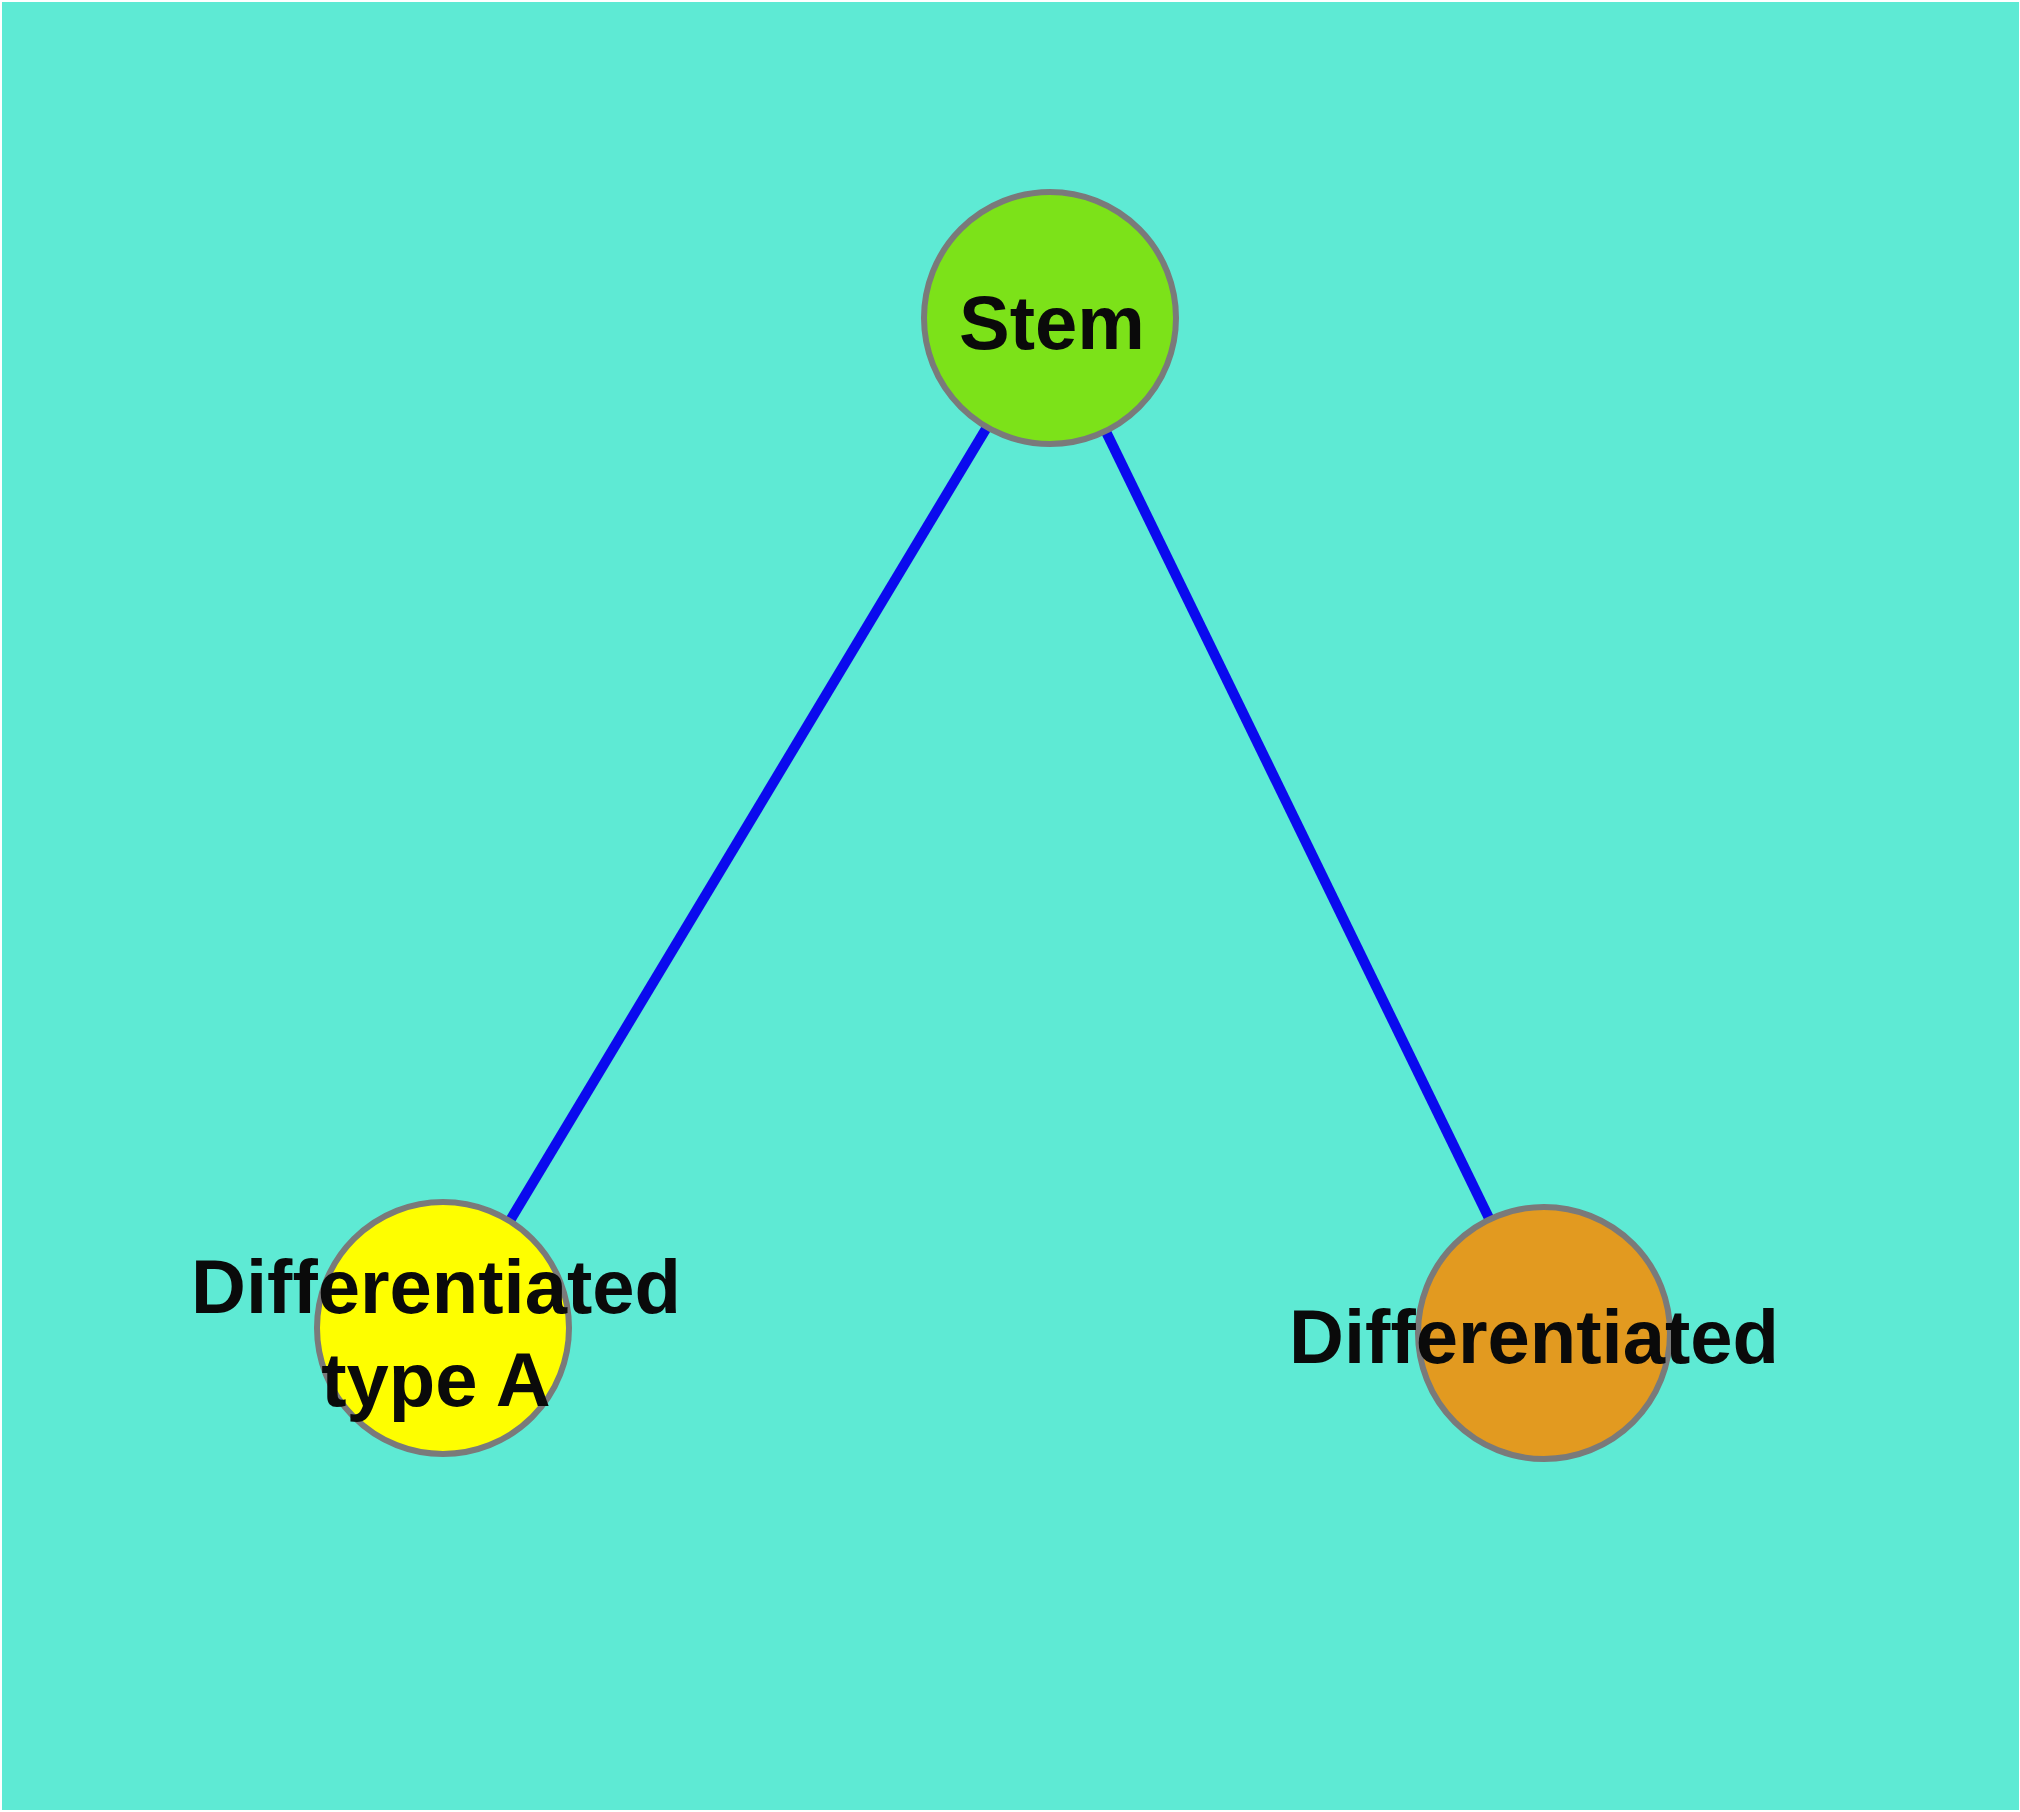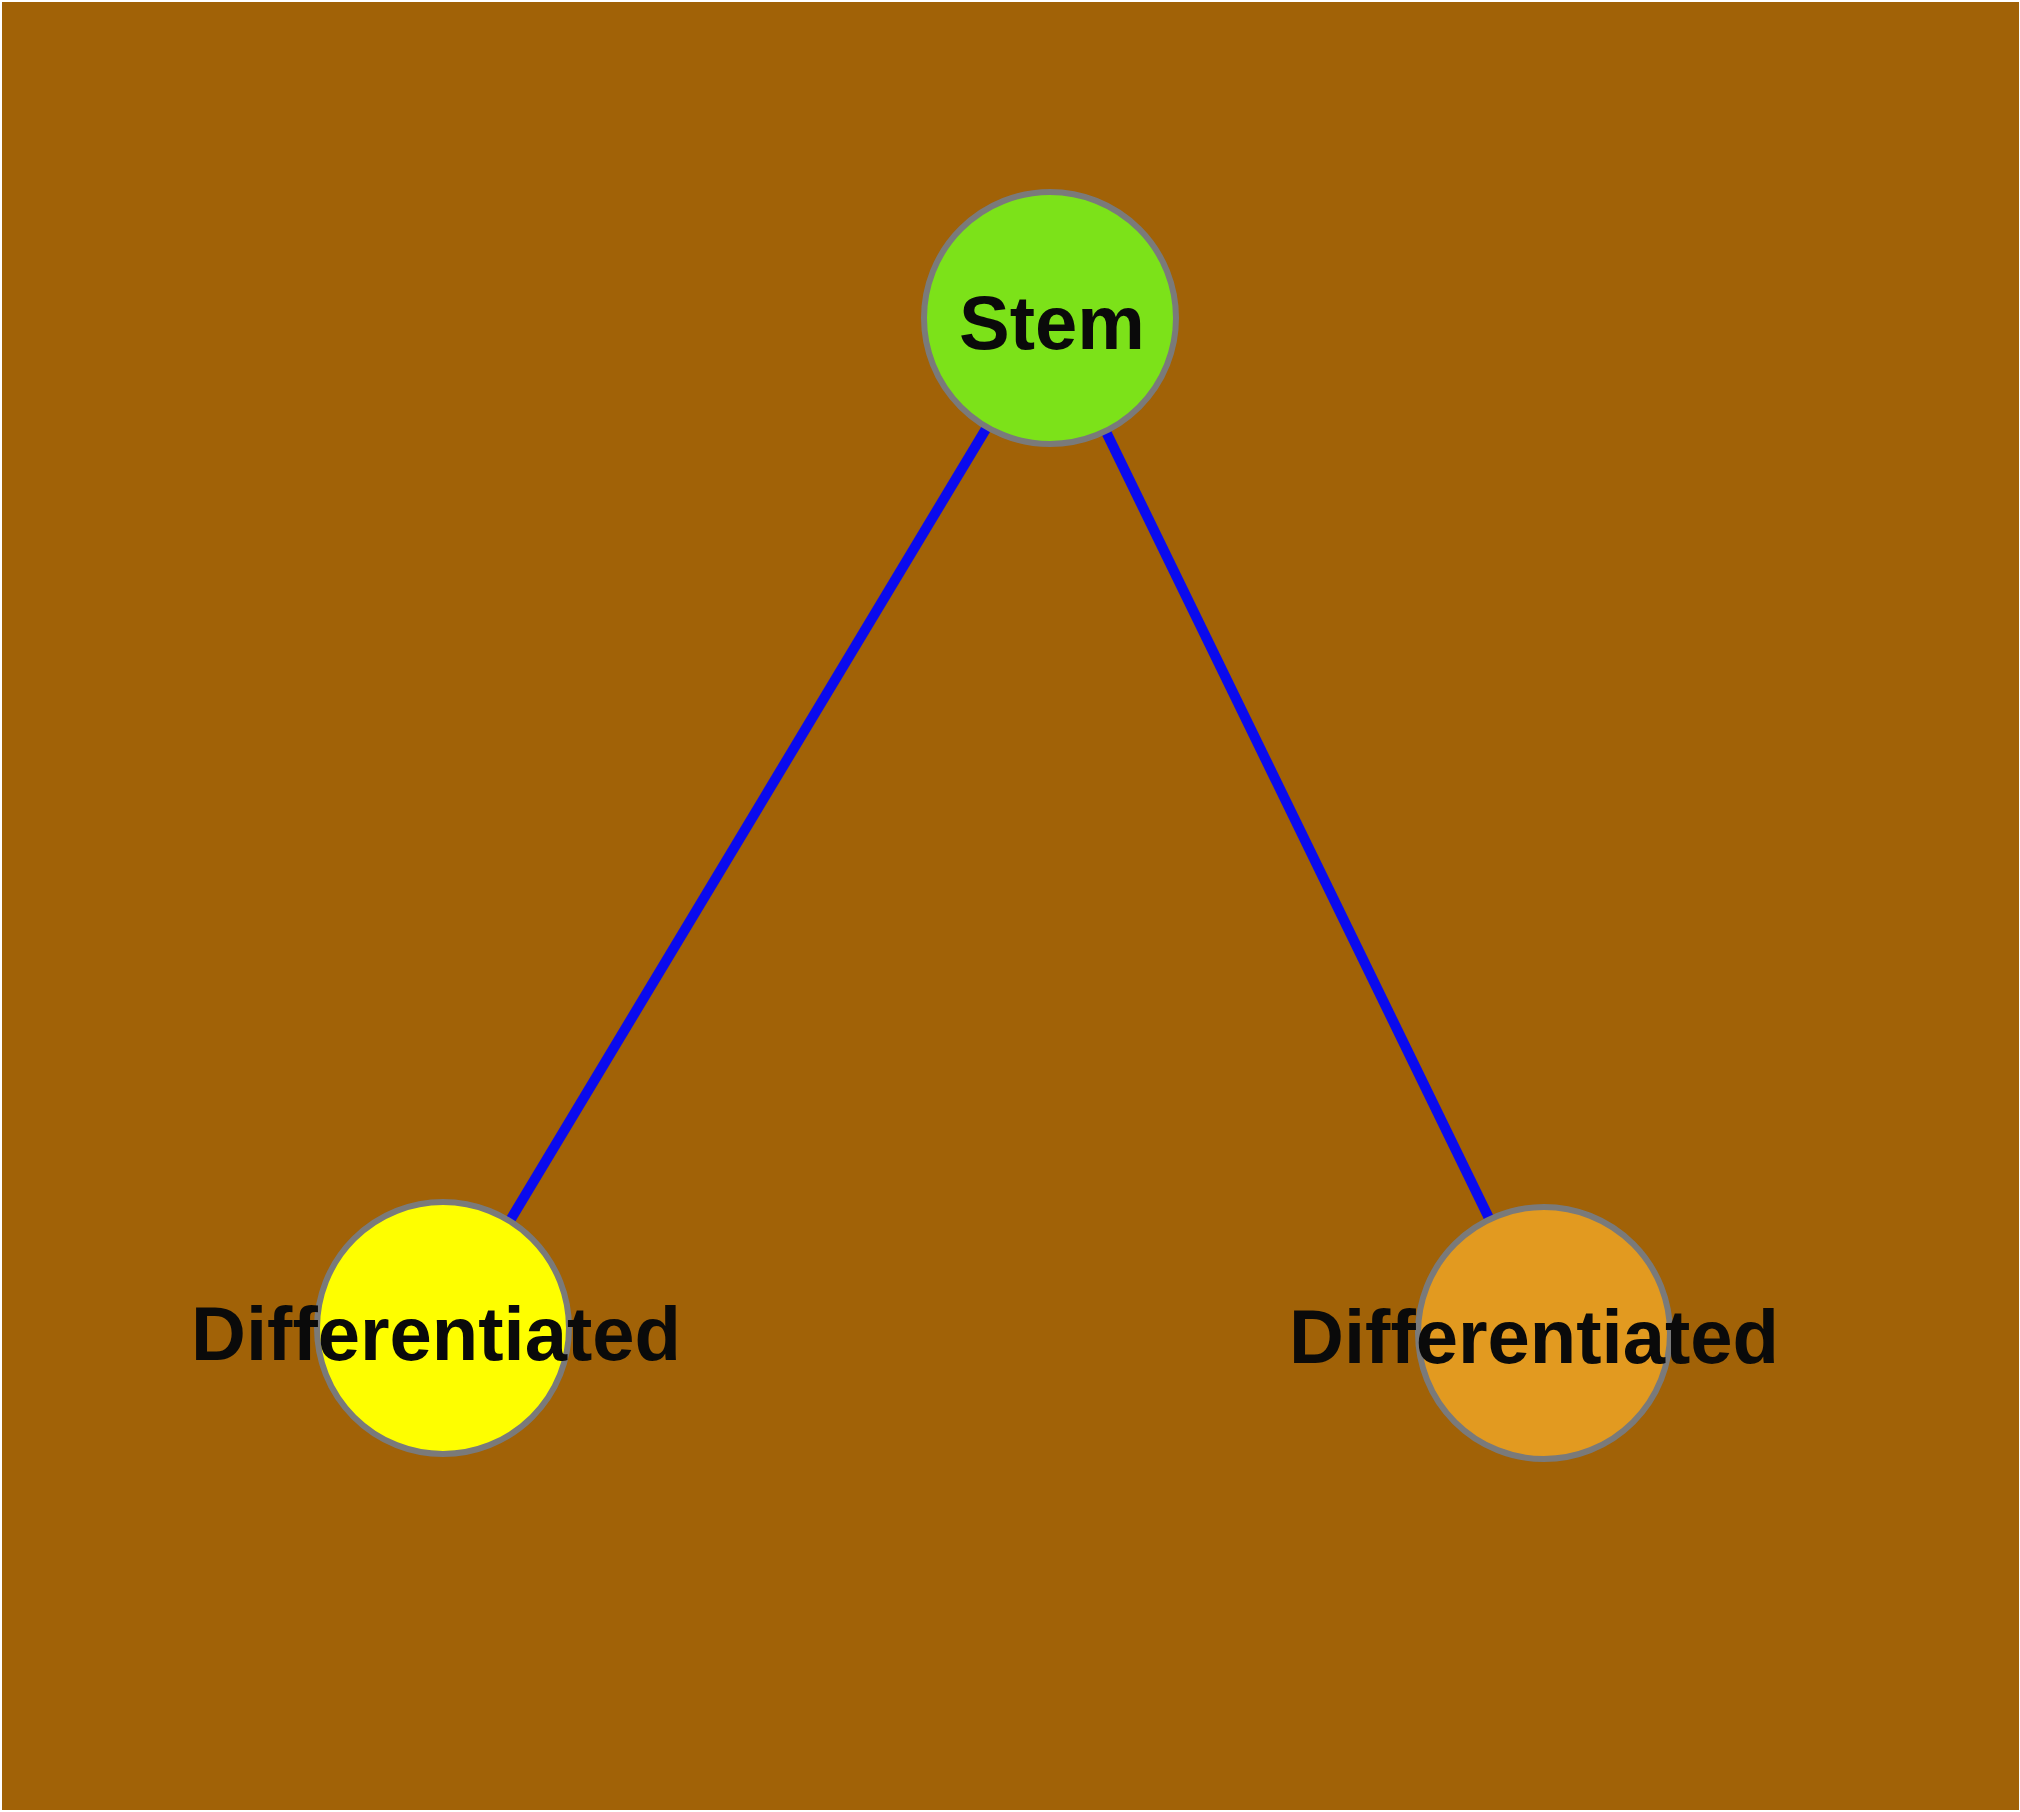--- a/index.html
+++ b/index.html
@@ -52,37 +52,38 @@
     white-space: nowrap;
   }
   .label .line { display: block; }
   .label-stem { left: 1050px; top: 320px; }
   .label-a    { left: 434px;  top: 1331px; }
   .label-b    { left: 1532px; top: 1334px; }
 </style>
 </head>
 <body>
 
-<div class="canvas" style="background: #a16207; border-color: rgb(255, 255, 255);">
+<div class="canvas" style="background: #5eead4; border-color: rgb(255, 255, 255);">
 
   <svg class="edges-layer" width="2021" height="1812" viewBox="0 0 2384 2138">
     <line class="edge" x1="1238" y1="375" x2="522" y2="1566" style="stroke: rgb(10, 10, 238);"></line>
     <line class="edge" x1="1238" y1="375" x2="1821" y2="1572" style="stroke: rgb(10, 10, 238);"></line>
   </svg>
 
   <div class="node node-stem" style="background: rgb(124, 226, 25); border-color: rgb(122, 122, 122);"></div>
   <div class="node node-a" style="background: rgb(254, 254, 0); border-color: rgb(122, 122, 122);"></div>
   <div class="node node-b" style="background: rgb(226, 154, 32); border-color: rgb(122, 122, 122);"></div>
 
   <div class="label label-stem" style="color: rgb(10, 10, 10);">
     <span class="line">Stem</span>
   </div>
 
   <div class="label label-a" style="color: rgb(10, 10, 10);">
     <span class="line">Differentiated</span>
+    <span class="line">type A</span>
   </div>
 
   <div class="label label-b" style="color: rgb(10, 10, 10);">
     <span class="line">Differentiated</span>
   </div>
 
 </div>
 
 
 </body></html>

